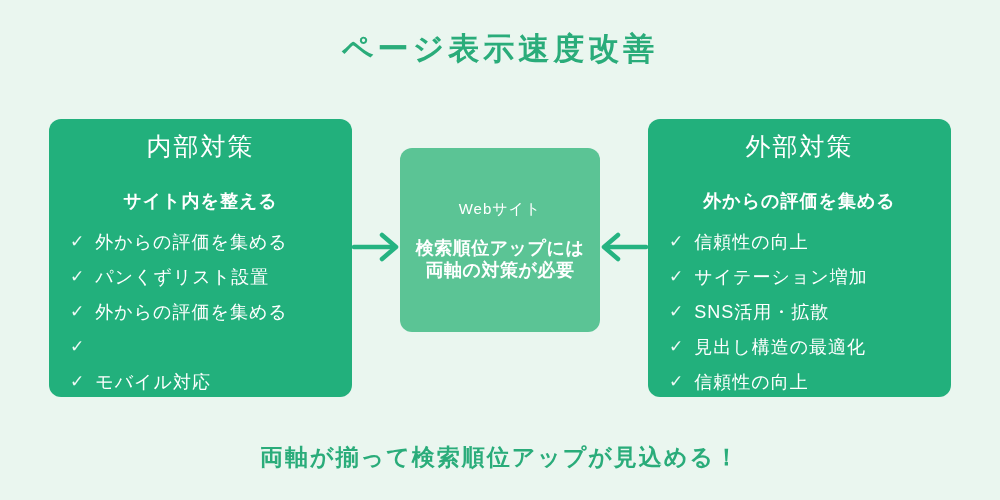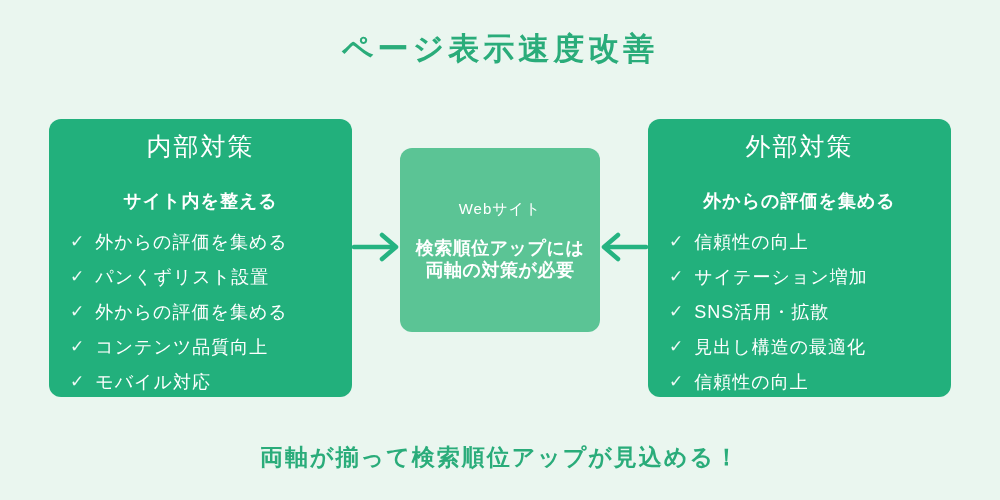--- a/index.html
+++ b/index.html
@@ -139,21 +139,20 @@
           <span>パンくずリスト設置</span>
         </div>
 
         <div class="check-item">
           <span class="check">✓</span>
           <span>外からの評価を集める</span>
         </div>
 
         <div class="check-item">
           <span class="check">✓</span>
-          <span>コンテンツ品質向上</span>
         </div>
 
         <div class="check-item">
           <span class="check">✓</span>
           <span>モバイル対応</span>
         </div>
       </div>
   </div>
 
   <svg class="arrow left-arrow" viewBox="0 0 48 40" xmlns="http://www.w3.org/2000/svg">

